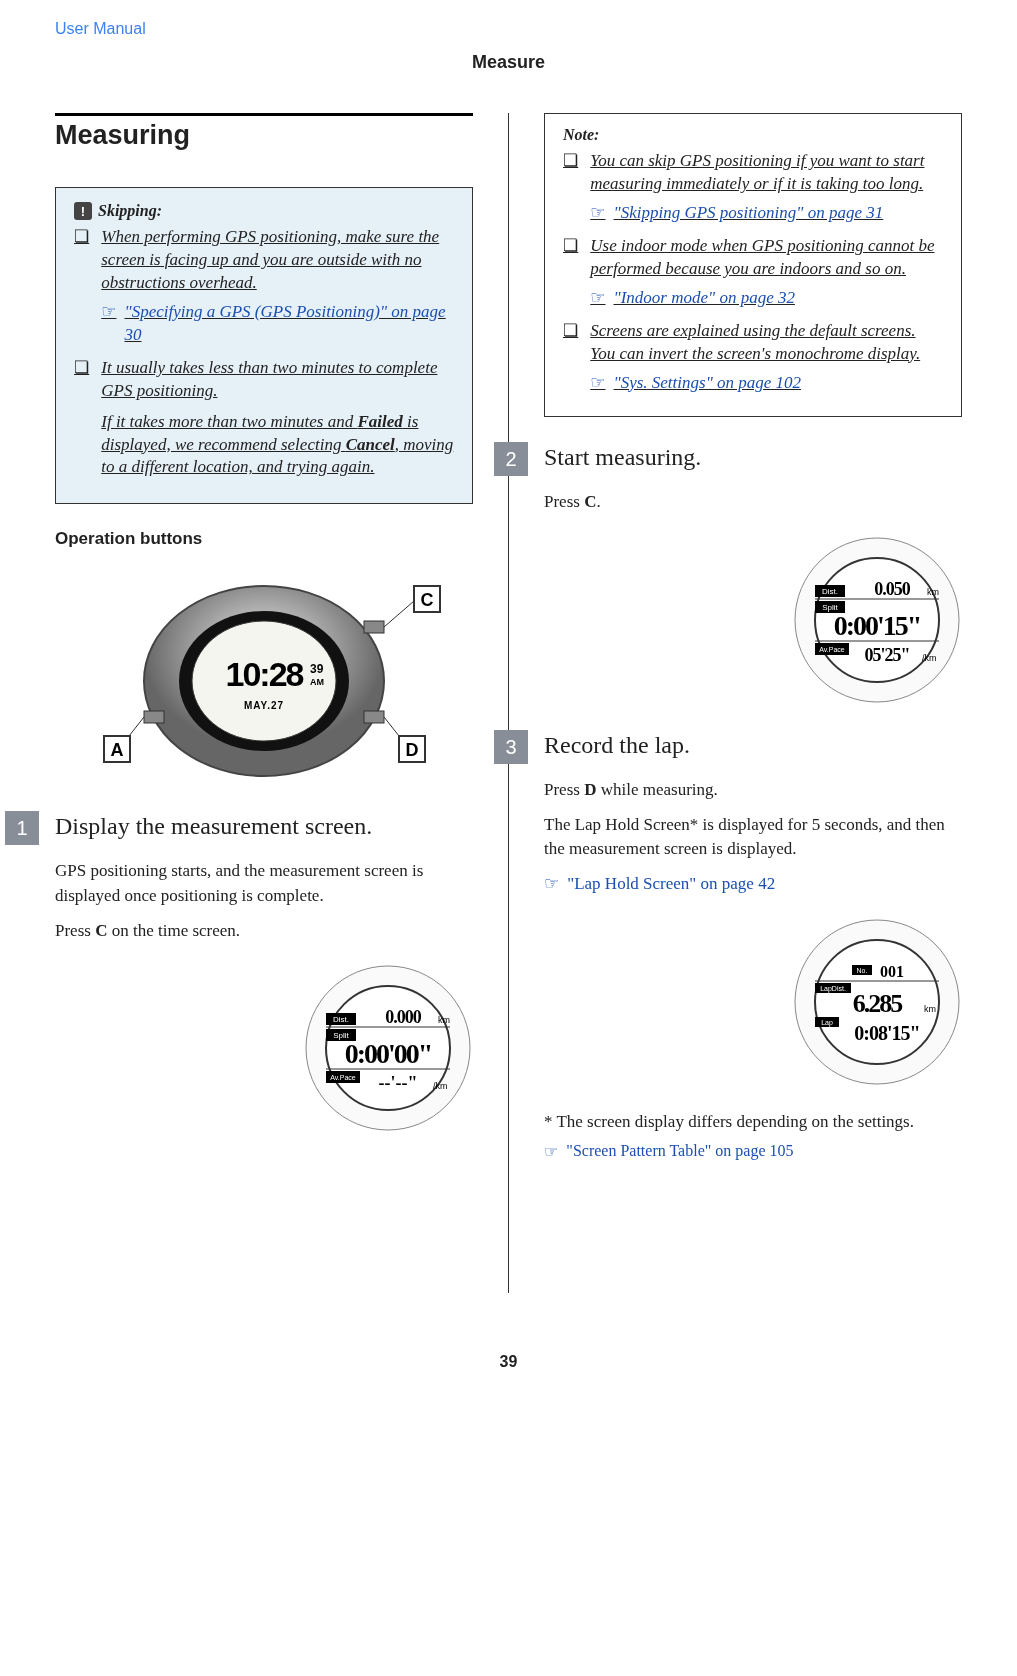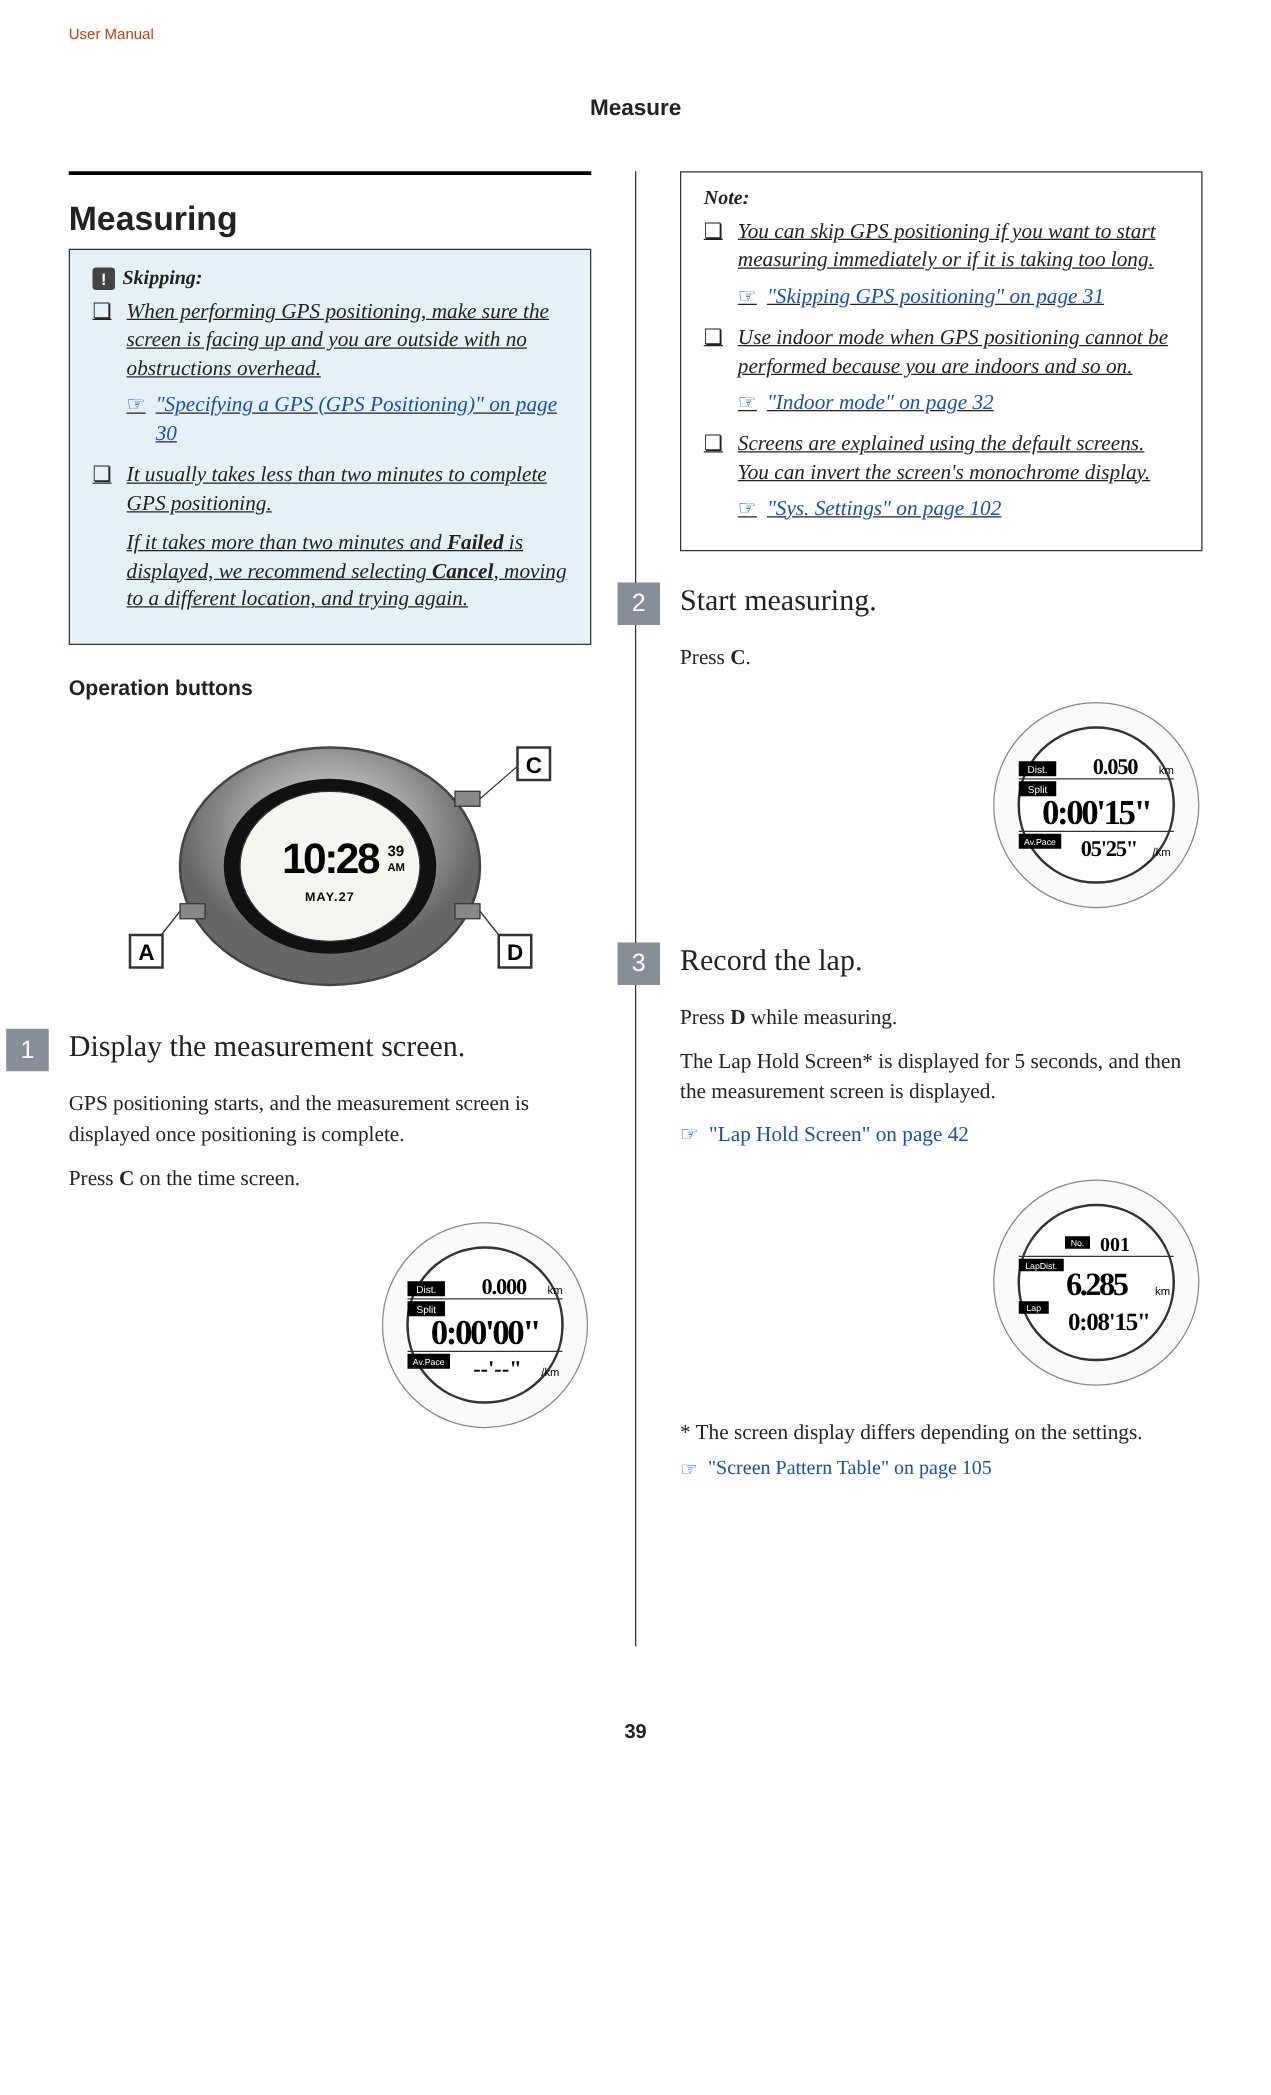--- a/index.html
+++ b/index.html
@@ -4,26 +4,26 @@
 <style>
 * { margin: 0; padding: 0; box-sizing: border-box; }
 body {
   font-family: Georgia, 'Times New Roman', serif;
   background: #fff;
   color: #222;
   width: 1017px;
   margin: 0 auto;
   padding: 20px 55px 40px;
 }
-.doc-header { font-family: Arial, sans-serif; font-size: 12px; color: #c2410c; margin-bottom: 42px; }
+.doc-header { font-family: Arial, sans-serif; font-size: 16px; color: #3b82f6; margin-bottom: 14px; }
 .page-title { font-family: Arial, sans-serif; font-weight: bold; text-align: center; font-size: 18px; margin-bottom: 40px; }
 .columns { display: flex; gap: 35px; }
 .col-left { flex: 1; border-right: 1px solid #333; padding-right: 35px; min-height: 1180px; }
 .col-right { flex: 1; }
-.section-title { font-family: Arial, sans-serif; font-weight: bold; font-size: 27px; margin-bottom: 8px; border-top: 3px solid #000; padding-top: 20px; }
+.section-title { font-family: Arial, sans-serif; font-weight: bold; font-size: 27px; margin-bottom: 36px; border-top: 3px solid #000; padding-top: 4px; }
 .important-box { background: #e6f0f7; border: 1px solid #333; padding: 14px 18px; margin-bottom: 25px; font-style: italic; }
 .important-title { font-weight: bold; display: flex; align-items: center; gap: 6px; margin-bottom: 6px; font-size: 16px; }
 .excl-icon { display: inline-flex; width: 18px; height: 18px; background: #444; color: #fff; border-radius: 3px; align-items: center; justify-content: center; font-style: normal; font-weight: bold; font-size: 13px; font-family: Arial, sans-serif; }
 .bullet-list { list-style: none; }
 .bullet-list > li { display: flex; gap: 12px; margin-bottom: 10px; font-size: 17px; line-height: 1.35; text-decoration: underline; }
 .bullet-list > li::before { content: "❏"; font-style: normal; font-family: Arial, sans-serif; }
 .xref { color: #1a4fb0; display: flex; align-items: flex-start; gap: 8px; margin-top: 6px; }
 .hand { font-style: normal; font-family: Arial, sans-serif; }
 .para { margin-top: 8px; }
 .note-box { border: 1px solid #333; padding: 12px 18px; margin-bottom: 25px; font-style: italic; }

